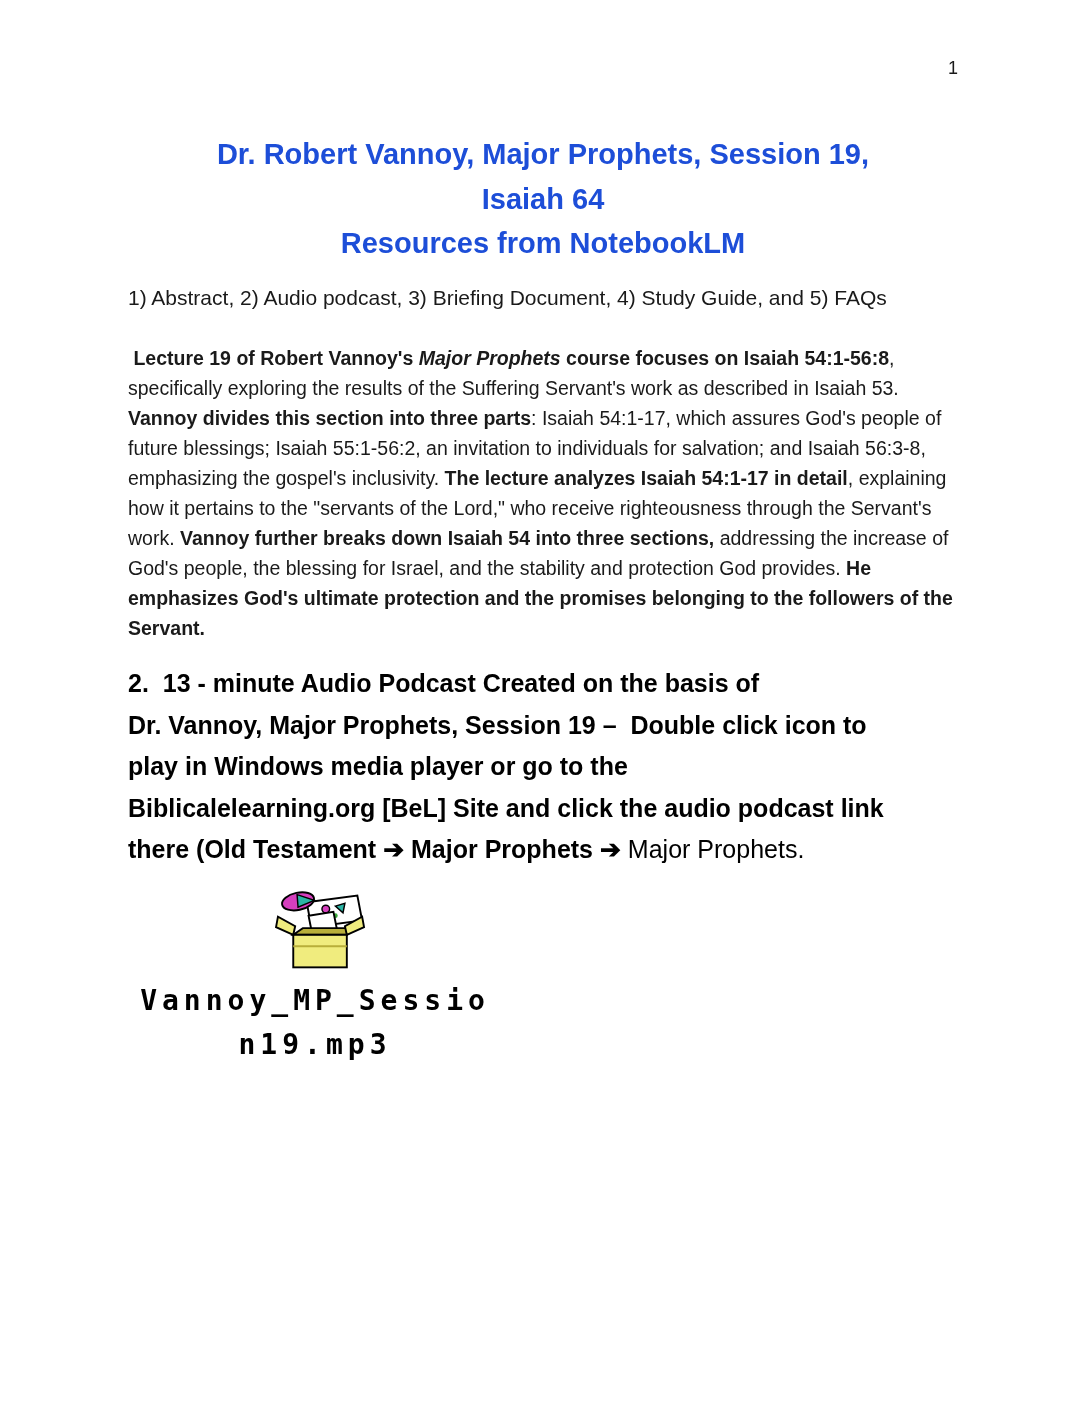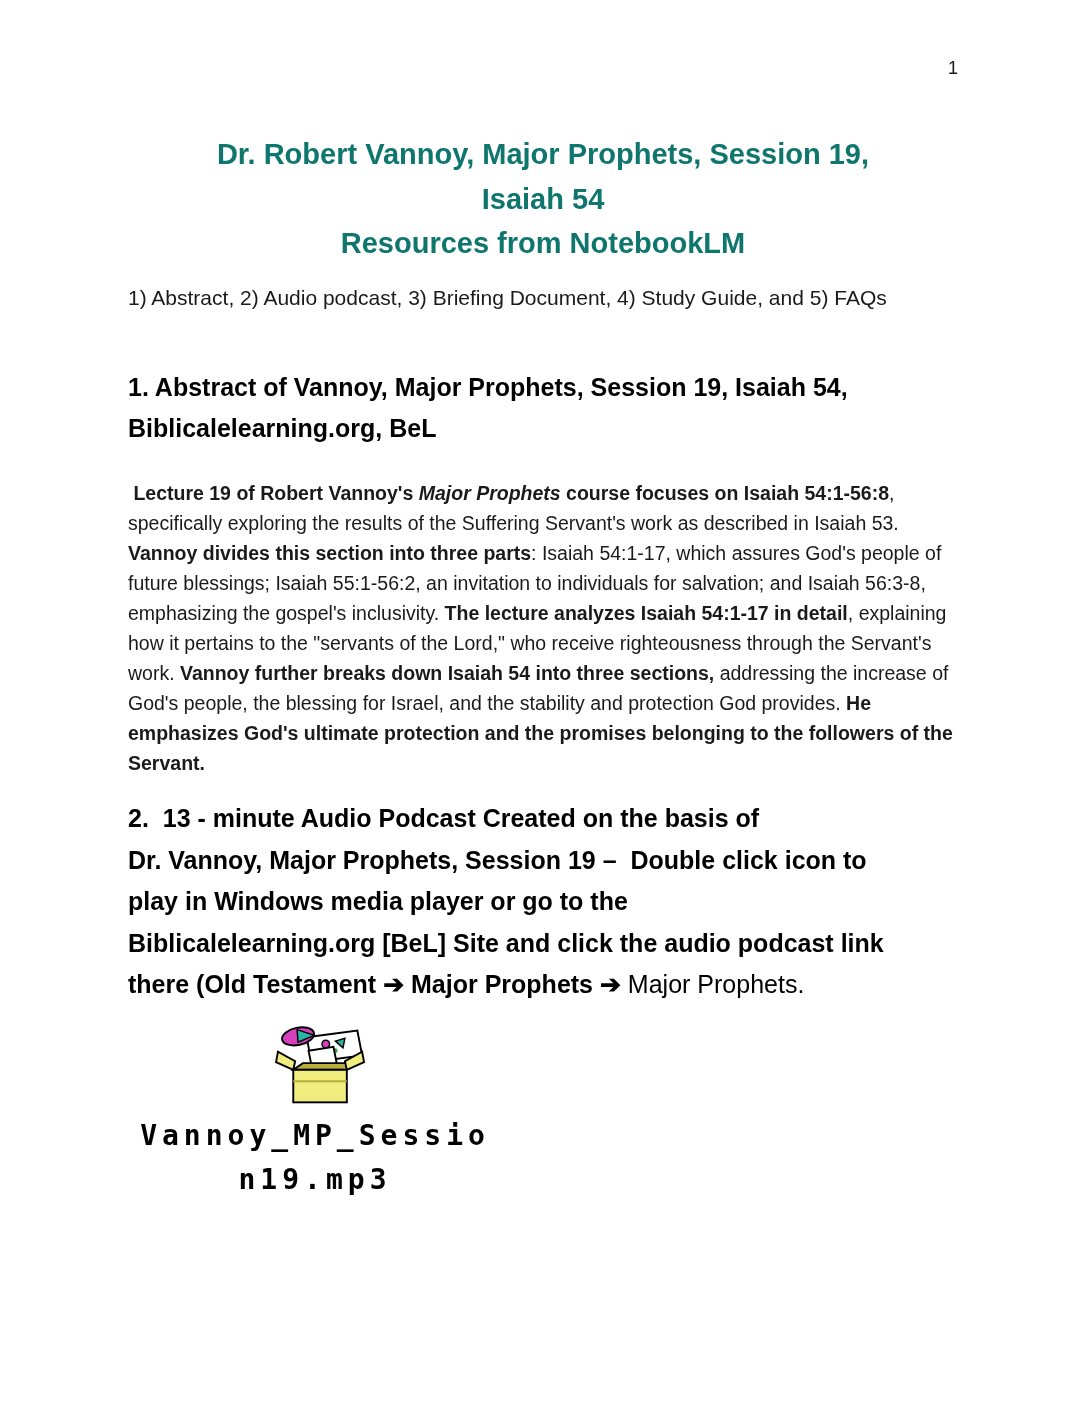--- a/index.html
+++ b/index.html
@@ -23,21 +23,21 @@
     font-size: 18px;
     line-height: 1.2;
     color: #1a1a1a;
   }
   .doc-title {
     margin-top: 52px;
     text-align: center;
     font-size: 29px;
     font-weight: 700;
     line-height: 1.55;
-    color: #0f766e;
+    color: #1d4ed8;
   }
   .intro-line {
     margin-top: 16px;
     font-size: 21px;
     line-height: 1.55;
     white-space: pre-wrap;
   }
   .section-heading {
     margin-top: 52px;
     font-size: 25px;
@@ -83,27 +83,26 @@
 </style>
 </head>
 <body>
 
 <div class="page">
 
   <div class="page-number">1</div>
 
   <div class="doc-title">
     <div>Dr. Robert Vannoy, Major Prophets, Session 19,</div>
-    <div>Isaiah 54</div>
+    <div>Isaiah 64</div>
     <div>Resources from NotebookLM</div>
   </div>
 
   <div class="intro-line">1) Abstract, 2) Audio podcast, 3) Briefing Document, 4) Study Guide, and 5) FAQs</div>
 
-  <div class="section-heading">1. Abstract of Vannoy, Major Prophets, Session 19, Isaiah 54, Biblicalelearning.org, BeL</div>
 
   <div class="body-paragraph"><span style="font-weight: 700;"> Lecture 19 of Robert Vannoy's </span><span style="font-weight: 700; font-style: italic;">Major Prophets</span><span style="font-weight: 700;"> course focuses on Isaiah 54:1-56:8</span><span>, specifically exploring the results of the Suffering Servant's work as described in Isaiah 53. </span><span style="font-weight: 700;">Vannoy divides this section into three parts</span><span>: Isaiah 54:1-17, which assures God's people of future blessings; Isaiah 55:1-56:2, an invitation to individuals for salvation; and Isaiah 56:3-8, emphasizing the gospel's inclusivity. </span><span style="font-weight: 700;">The lecture analyzes Isaiah 54:1-17 in detail</span><span>, explaining how it pertains to the "servants of the Lord," who receive righteousness through the Servant's work. </span><span style="font-weight: 700;">Vannoy further breaks down Isaiah 54 into three sections,</span><span> addressing the increase of God's people, the blessing for Israel, and the stability and protection God provides. </span><span style="font-weight: 700;">He emphasizes God's ultimate protection and the promises belonging to the followers of the Servant.</span></div>
 
   <div class="section-heading podcast-heading"><span style="font-weight: 700; margin-top: 28px;">2.  13 - minute Audio Podcast Created on the basis of
 Dr. Vannoy, Major Prophets, Session 19 –  Double click icon to
 play in Windows media player or go to the
 Biblicalelearning.org [BeL] Site and click the audio podcast link
 there (Old Testament </span><span style="font-weight: 700;">➔</span><span style="font-weight: 700;"> Major Prophets </span><span style="font-weight: 700;">➔</span><span style="font-weight: 400;"> Major Prophets.</span></div>
 
   <div class="media-object">

